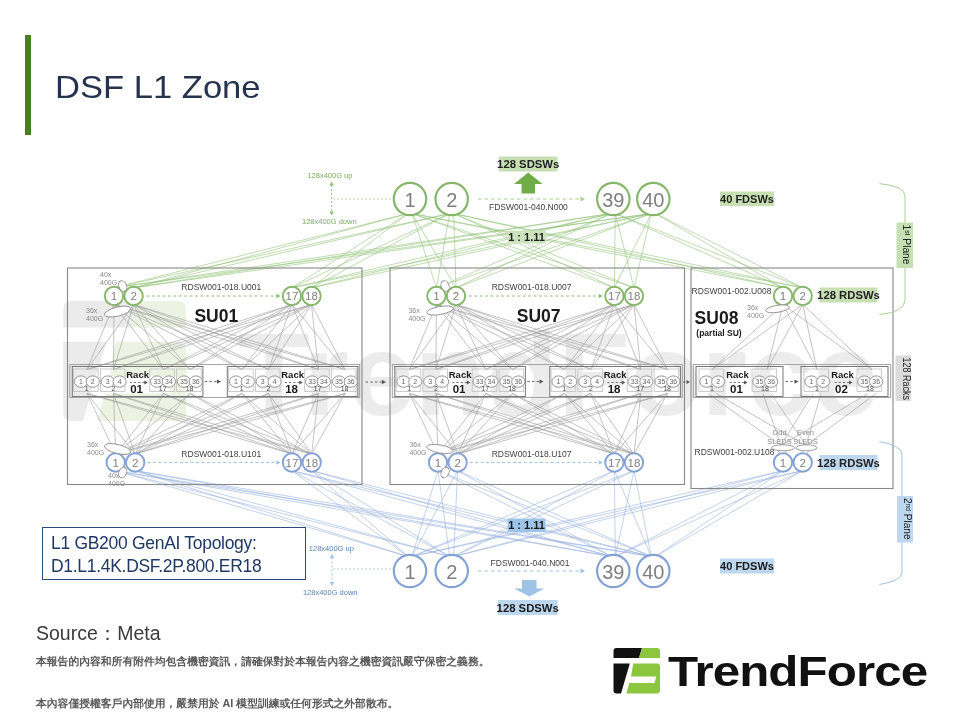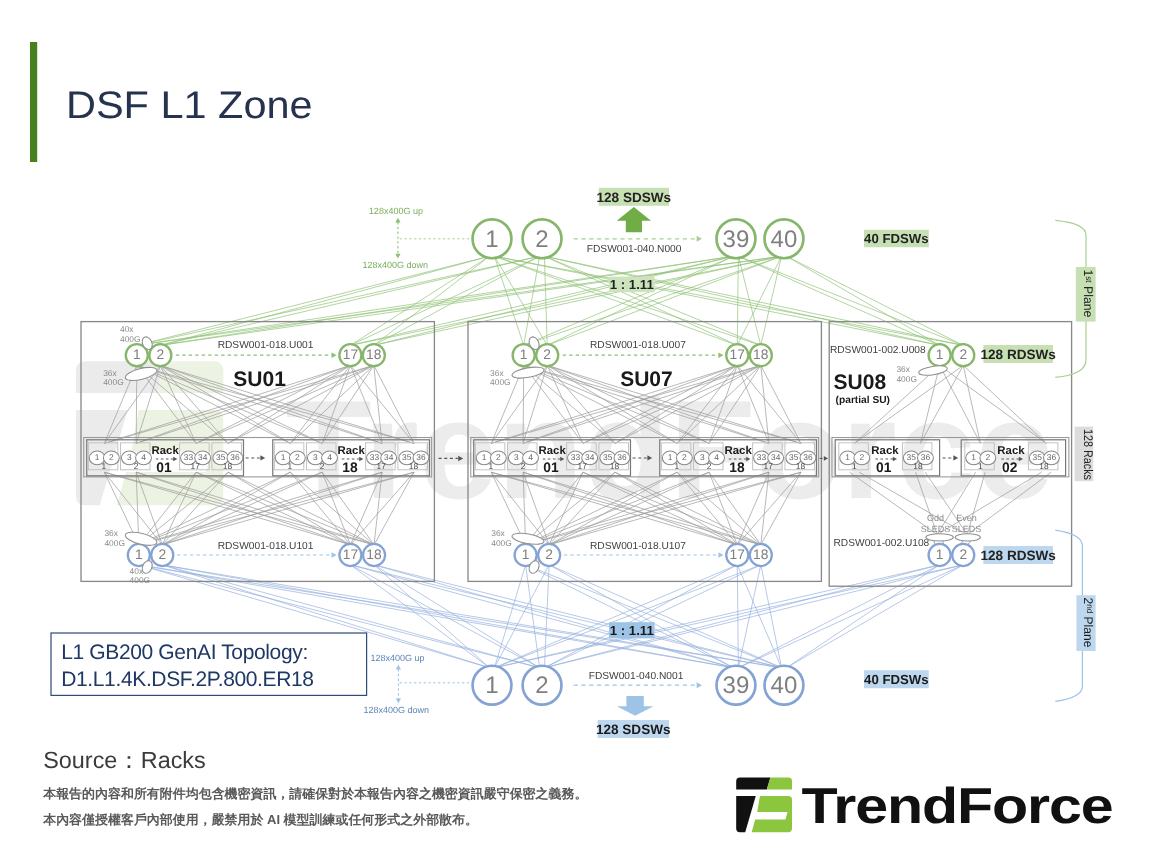--- a/index.html
+++ b/index.html
@@ -562,22 +562,22 @@
 <text x="904.8" y="226.0" font-size="10.5" fill="#222" text-anchor="start" textLength="40" lengthAdjust="spacingAndGlyphs" transform="rotate(90 904.8 224.5)">1<tspan font-size="7" baseline-shift="30%">st</tspan> Plane</text>
 <rect x="895.5" y="355.5" width="15.5" height="45.5" fill="#dcdcdc"></rect>
 <text x="903.3" y="357.5" font-size="10.5" fill="#222" text-anchor="start" textLength="42.5" lengthAdjust="spacingAndGlyphs" transform="rotate(90 903.3 357.5)">128 Racks</text>
 <path d="M 879.4 441.7 Q 902 445 902 455 L 902 572 Q 902 581 879.4 584.5" stroke="#9dc3e6" stroke-width="1" fill="none"></path>
 <rect x="897.0" y="496.0" width="16.0" height="46.5" fill="#bdd7ee"></rect>
 <text x="905.0" y="499.5" font-size="10.5" fill="#1a1a1a" text-anchor="start" textLength="41.5" lengthAdjust="spacingAndGlyphs" transform="rotate(90 905.0 498.0)">2<tspan font-size="7" baseline-shift="30%">nd</tspan> Plane</text>
 </svg>
 <div class="bar"></div>
 <div class="title">DSF L1 Zone</div>
 <div class="topobox">L1 GB200 GenAI Topology:<br>D1.L1.4K.DSF.2P.800.ER18</div>
-<div class="source">Source：Racks</div>
+<div class="source">Source：Meta</div>
 <div class="disc" style="top:655px">本報告的內容和所有附件均包含機密資訊，請確保對於本報告內容之機密資訊嚴守保密之義務。</div>
-<div class="disc" style="top:677px">本內容僅授權客戶內部使用，嚴禁用於 AI 模型訓練或任何形式之外部散布。</div>
+<div class="disc" style="top:697px">本內容僅授權客戶內部使用，嚴禁用於 AI 模型訓練或任何形式之外部散布。</div>
 <svg width="52" height="50" viewBox="0 0 52 50" style="left:611px; top:646px;">
 <path d="M 2.5 12 L 2.5 5 Q 2.5 2 5.5 2 L 31 2 L 28 12 Z" fill="#111"></path>
 <path d="M 31 2 L 46 2 Q 49 2 49 5 L 49 12 L 28 12 Z" fill="#8cc63e"></path>
 <path d="M 2.5 17.4 L 18.8 17.4 L 10 47.5 L 5.5 47.5 Q 2.5 47.5 2.5 44.5 Z" fill="#111"></path>
 <path d="M 22.3 17.4 L 46 17.4 Q 49 17.4 49 20.4 L 49 44.5 Q 49 47.5 46 47.5 L 15.4 47.5 L 18.3 37 L 43.5 37 L 45.3 30.6 L 20 30.6 Z" fill="#8cc63e"></path>
 </svg>
 <div class="logotext">TrendForce</div>
 
 </body></html>

